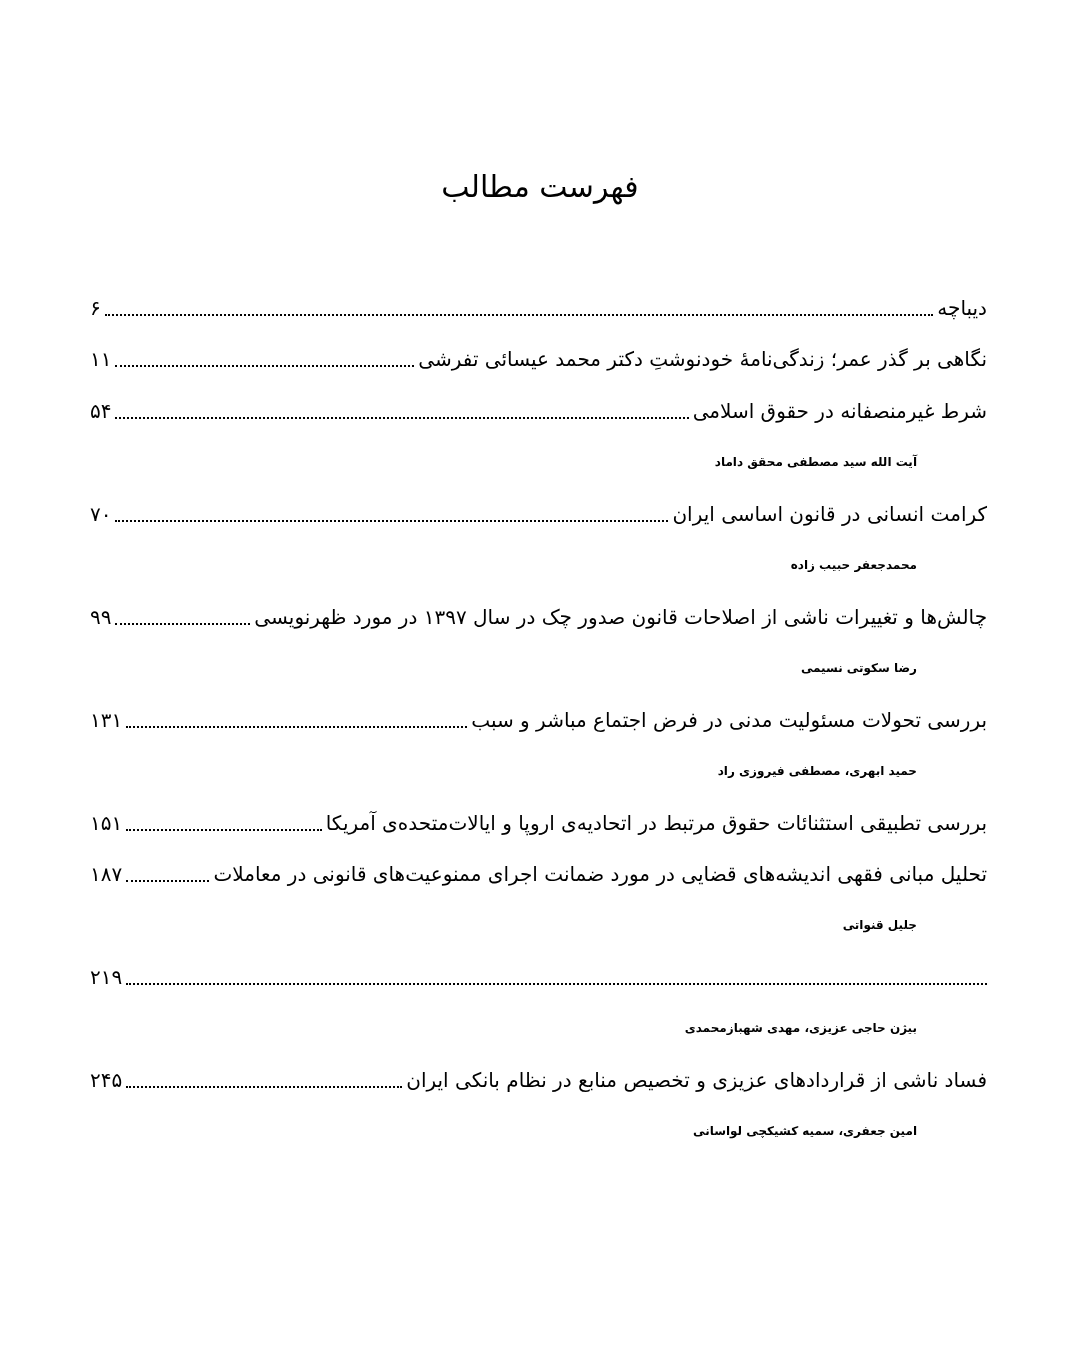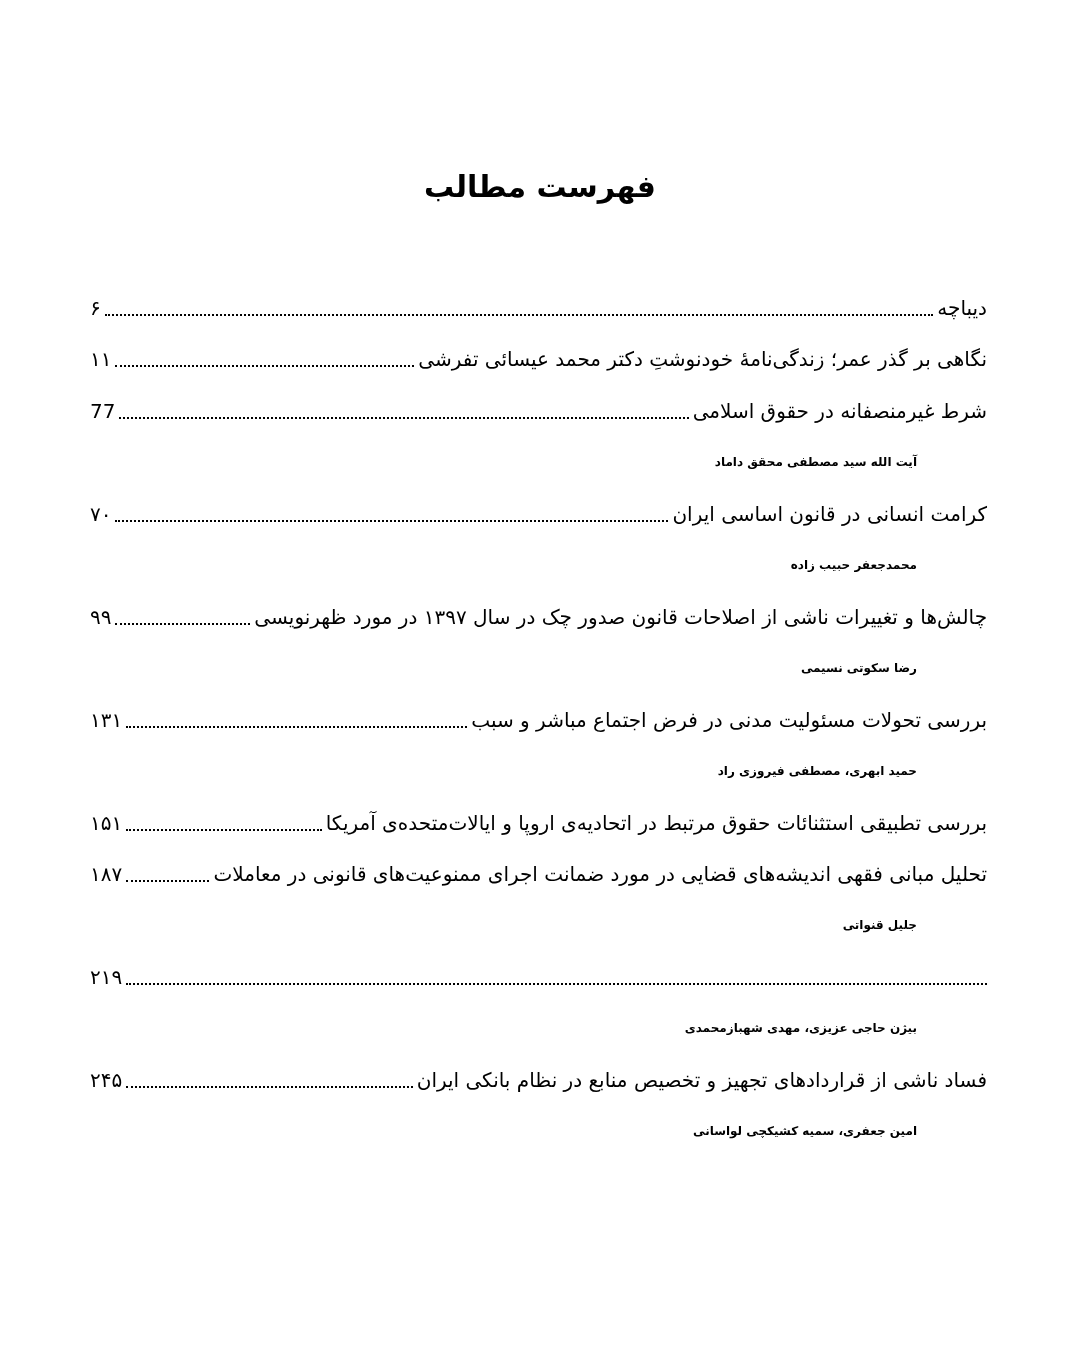--- a/index.html
+++ b/index.html
@@ -1,17 +1,17 @@
 <!DOCTYPE html>
 <html><head>
 <meta charset="utf-8">
 <style>
   html, body { margin:0; padding:0; background:#ffffff; }
   body { width:1080px; height:1350px; position:relative; overflow:hidden; color:#000; font-family:"DejaVu Sans", sans-serif; }
-  .title { position:absolute; top:162px; left:0; width:1080px; text-align:center; direction:rtl; font-size:30px; font-weight:bold; line-height:50px; }
+  .title { position:absolute; top:162px; left:0; width:1080px; text-align:center; direction:rtl; font-size:30px; font-weight:normal; line-height:50px; }
   .toc { position:absolute; top:282px; left:90px; width:897px; }
   .entry { position:relative; height:51.5px; direction:rtl; display:flex; align-items:center; }
   .entry-title { font-size:20px; white-space:nowrap; line-height:40px; padding-left:4px; flex:0 0 auto; }
   .leader { flex:1 1 auto; border-bottom:2px dotted #000; height:0; margin-top:14px; margin-left:4px; }
   .page-num { font-size:20px; line-height:40px; flex:0 0 auto; direction:rtl; }
   .author { position:relative; height:51.5px; direction:rtl; padding-right:70px; font-size:12px; line-height:51.5px; white-space:nowrap;font-weight:bold; }
 </style>
 </head>
 <body>
 
@@ -27,21 +27,21 @@
 
   <div class="entry">
     <span class="entry-title">نگاهی بر گذر عمر؛ زندگی‌نامهٔ خودنوشتِ دکتر محمد عیسائی تفرشی</span>
     <span class="leader"></span>
     <span class="page-num">۱۱</span>
   </div>
 
   <div class="entry">
     <span class="entry-title">شرط غیرمنصفانه در حقوق اسلامی</span>
     <span class="leader"></span>
-    <span class="page-num">77</span>
+    <span class="page-num">۵۴</span>
   </div>
   <div class="author">آیت الله سید مصطفی محقق داماد</div>
 
   <div class="entry">
     <span class="entry-title">کرامت انسانی در قانون اساسی ایران</span>
     <span class="leader"></span>
     <span class="page-num">۷۰</span>
   </div>
   <div class="author">محمدجعفر حبیب زاده</div>
 
@@ -72,18 +72,18 @@
   </div>
   <div class="author">جلیل قنواتی</div>
 
   <div class="entry">
     <span class="leader"></span>
     <span class="page-num">۲۱۹</span>
   </div>
   <div class="author">بیژن حاجی عزیزی، مهدی شهبازمحمدی</div>
 
   <div class="entry">
-    <span class="entry-title">فساد ناشی از قراردادهای تجهیز و تخصیص منابع در نظام بانکی ایران</span>
+    <span class="entry-title">فساد ناشی از قراردادهای عزیزی و تخصیص منابع در نظام بانکی ایران</span>
     <span class="leader"></span>
     <span class="page-num">۲۴۵</span>
   </div>
   <div class="author">امین جعفری، سمیه کشیکچی لواسانی</div>
 </div>
 
 </body></html>

